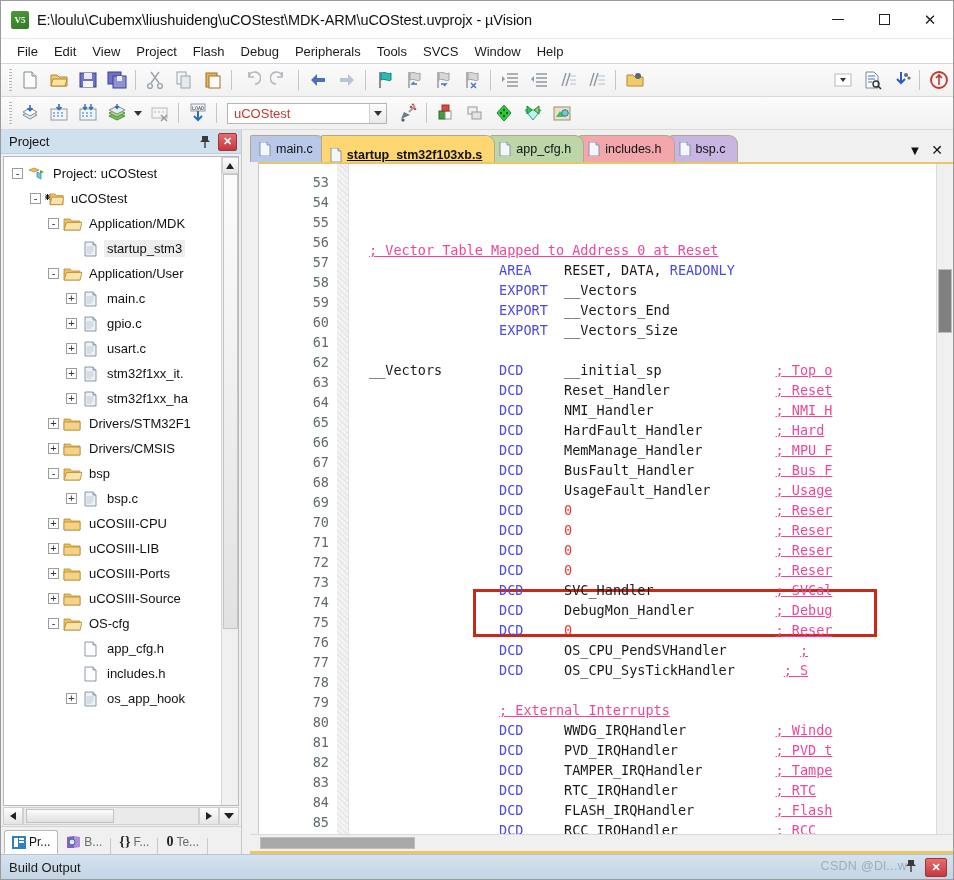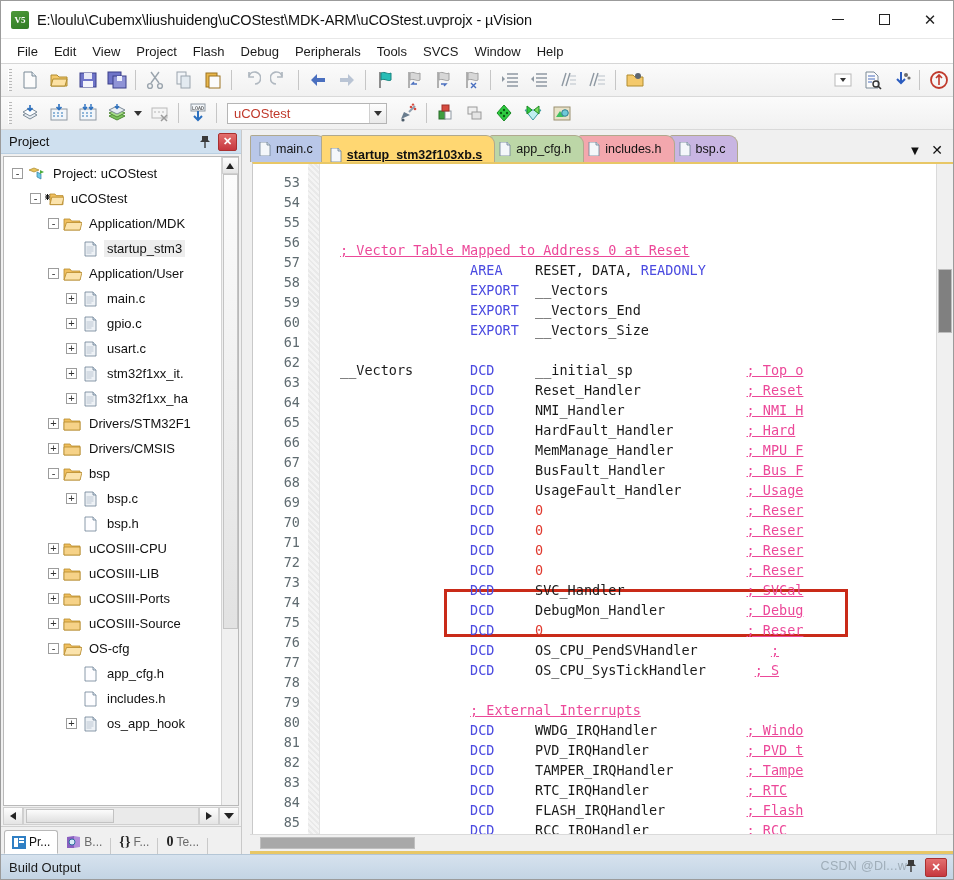--- a/index.html
+++ b/index.html
@@ -216,23 +216,23 @@
     margin-left: auto; display: flex; align-items: center; gap: 10px;
     padding-right: 10px; padding-bottom: 4px;
   }
   .tb-caret { font-size: 13px; color: #111; }
   .tb-x { font-size: 14px; color: #111; }
 
   .code-area {
     flex: 1; min-height: 0; display: flex;
     background: #ffffff;
     border-top: 2px solid #e8c766;
-    margin: 0 0 0 10px;
+    margin: 0 0 0 16px;
     border-left: 1px solid #c9c9c9;
-    position: relative; overflow: hidden;
+    position: relative; overflow: hidden; padding-left: 23px;
   }
   .gutter {
     width: 55px; min-width:55px; background: #ffffff;
     text-align: right; padding: 8px 8px 0 0;
     font-family: "DejaVu Sans Mono", monospace;
     font-size: 13.5px; color: #5f6b70;
     user-select: none;
   }
   .gutter .ln { height: 20px; line-height: 20px; }
   .fold-col {
@@ -797,28 +797,20 @@
             <div class="tnode" style="padding-left: 62px;">
               <span class="texp">+</span>
               <svg class="ticon" viewBox="0 0 19 16">
                 <path d="M4 1h8l3 3v11H4z" fill="#eef2f6" stroke="#6c8196" stroke-width=".8"></path>
                 <path d="M12 1v3h3" fill="#cfdbe6" stroke="#6c8196" stroke-width=".8"></path>
                 <g stroke="#aab8c5" stroke-width=".7">
                   <path d="M5.5 6h7M5.5 8h7M5.5 10h7M5.5 12h5"></path>
                 </g>
               </svg>
               <span class="tlabel">bsp.c</span>
-            </div>
-            <div class="tnode" style="padding-left: 62px;">
-              <span class="texp empty"></span>
-              <svg class="ticon" viewBox="0 0 19 16">
-                <path d="M4 1h8l3 3v11H4z" fill="#fdfdff" stroke="#6c8196" stroke-width=".8"></path>
-                <path d="M12 1v3h3" fill="#dfe9f2" stroke="#6c8196" stroke-width=".8"></path>
-              </svg>
-              <span class="tlabel">bsp.h</span>
             </div>
             <div class="tnode" style="padding-left: 44px;">
               <span class="texp">+</span>
               <svg class="ticon" viewBox="0 0 19 16">
                 <path d="M1 3h6l1.5 2H17v9H1z" fill="#f0bf5e" stroke="#b68a2c" stroke-width=".8"></path>
                 <path d="M1 6h16v8H1z" fill="#f6d288" stroke="#b68a2c" stroke-width=".8"></path>
               </svg>
               <span class="tlabel">uCOSIII-CPU</span>
             </div>
             <div class="tnode" style="padding-left: 44px;">

